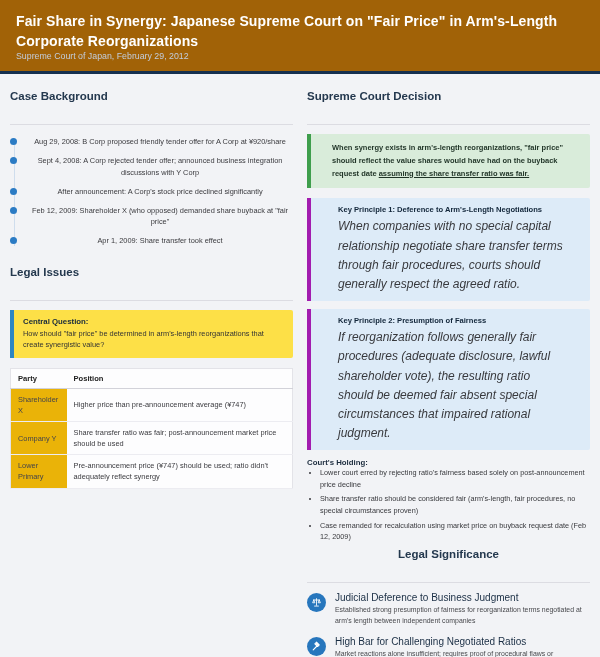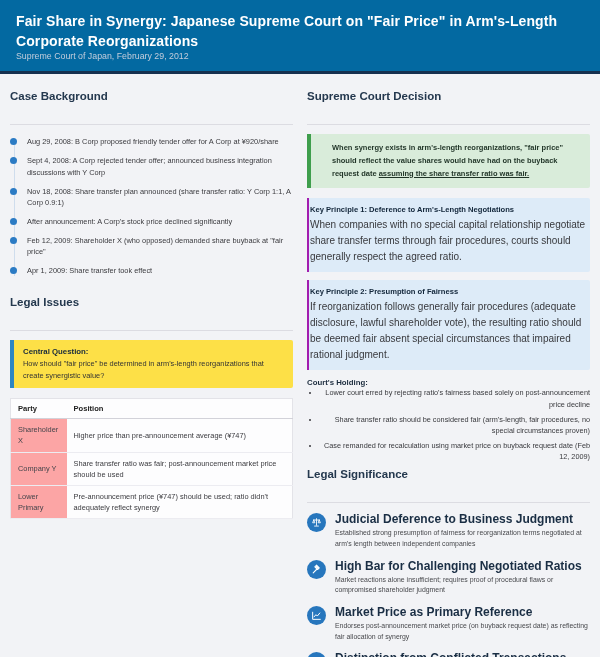--- a/index.html
+++ b/index.html
@@ -1,68 +1,68 @@
 <!DOCTYPE html>
 <html><head>
 <meta charset="utf-8">
 <style>
   * { margin:0; padding:0; box-sizing:border-box; }
   html,body { background:#e9eaee; }
   body { font-family:"Liberation Sans", sans-serif; }
   .page { width:600px; height:657px; background:#f2f3f6; overflow:hidden; position:relative; }
 
   
-  .hdr { background:#0369a1; padding:12px 20px 10px 16px; border-bottom:3px solid #16304f; }
+  .hdr { background:#a16207; padding:12px 20px 10px 16px; border-bottom:3px solid #16304f; }
   .hdr h1 { color:#ffffff; font-size:14px; font-weight:bold; line-height:1.4; letter-spacing:.1px; }
   .hdr .sub { color:#c3cddc; font-size:8.8px; }
 
   
   .content { display:flex; gap:14px; padding:10px 10px 6px 10px; }
   .col { flex:1; min-width:0; }
 
   .sec-title { font-size:11.5px; font-weight:bold; color:#24384e; padding-bottom:22px;
                border-bottom:1px solid #dcdce2; margin:6px 0 9px 0; }
 
   
   .timeline { position:relative; padding:2px 0 2px 0; }
   .timeline::before { content:''; position:absolute; left:3.5px; top:8px; bottom:10px; width:1px; background:#cfdded; }
-  .tl-item { position:relative; padding-left:17px; margin-bottom:7.5px; font-size:7.4px; color:#3a3a3e; line-height:1.55; }
+  .tl-item { position:relative; padding-left:17px; margin-bottom:7.5px; font-size:7.4px; color:#3a3a3e; line-height:1.55;text-align:center; }
   .tl-dot { position:absolute; left:0; top:2px; width:7px; height:7px; border-radius:50%; background:#2b7bc4; }
 
   
   .cq-box { background:#fde047; border-left:4px solid #2e86c1; padding:7px 9px; margin-bottom:10px; border-radius:0 2px 2px 0; }
   .cq-label { font-size:7.8px; font-weight:bold; color:#16293d; margin-bottom:2px; }
   .cq-text { font-size:7.4px; color:#333; line-height:1.55; }
 
   
   table { width:100%; border-collapse:collapse; background:#fdfdfe; border:1px solid #e3e3e8; font-size:7.4px; }
   th { text-align:left; font-size:7.6px; font-weight:bold; color:#222; padding:5px 7px; border-bottom:1.5px solid #d2d2d9; }
   td { padding:5px 7px; color:#3a3a3e; line-height:1.5; border-bottom:1px solid #ececf1; vertical-align:middle; }
-  td.party { background:#fca5a5; width:56px; color:#44444a; }
+  td.party { background:#eab308; width:56px; color:#44444a; }
 
   
   .green-box { background:#d9ecda; border-left:4px solid #3f9e4d; padding:8px 21px; margin-bottom:10px;
                font-size:7.5px; font-weight:bold; color:#1f3326; line-height:1.7; border-radius:0 2px 2px 0; }
   .green-box .ul { text-decoration:underline; }
 
-  .kp-box { background:#ddebf8; border-left:2px solid #a21caf; padding:7px 1px; margin-bottom:8px; border-radius:0 2px 2px 0; }
+  .kp-box { background:#ddebf8; border-left:4px solid #a21caf; padding:7px 27px; margin-bottom:8px; border-radius:0 2px 2px 0; }
   .kp-title { font-size:7.6px; font-weight:bold; color:#12263a; margin-bottom:3px; }
-  .kp-body { font-size:10px; color:#38393d; line-height:1.6; }
+  .kp-body { font-size:12px; color:#38393d; line-height:1.6;font-style:italic; }
 
   .holding { margin-top:3px; }
   .holding-label { font-size:7.8px; font-weight:bold; color:#1c2c3e; }
-  .holding ul { list-style:disc; padding-left:13px;text-align:right; }
+  .holding ul { list-style:disc; padding-left:13px; }
   .holding li { font-size:7.3px; color:#38393d; line-height:1.55; margin-bottom:3.5px; }
 
   
   .sig-item { display:flex; align-items:flex-start; margin-bottom:9px; }
   .sig-icon { flex:0 0 19px; width:19px; height:19px; border-radius:50%; background:#2776bd;
               display:flex; align-items:center; justify-content:center; margin-right:9px; margin-top:1px; }
   .sig-icon svg { display:block; }
-  .sig-title { font-size:12px; font-weight:bold; color:#1a2e44; margin-bottom:2px; }
+  .sig-title { font-size:10px; font-weight:normal; color:#1a2e44; margin-bottom:2px; }
   .sig-body { font-size:6.9px; color:#47484c; line-height:1.55; }
 </style>
 </head>
 <body>
 
 <div class="page">
 
   <div class="hdr">
     <h1>Fair Share in Synergy: Japanese Supreme Court on "Fair Price" in Arm's-Length Corporate Reorganizations</h1>
     <div class="sub">Supreme Court of Japan, February 29, 2012</div>
@@ -70,21 +70,20 @@
 
   <div class="content">
 
     <div class="col">
 
       <div class="sec-title">Case Background</div>
 
       <div class="timeline">
         <div class="tl-item"><span class="tl-dot"></span><span>Aug 29, 2008: B Corp proposed friendly tender offer for A Corp at ¥920/share</span></div>
         <div class="tl-item"><span class="tl-dot"></span><span>Sept 4, 2008: A Corp rejected tender offer; announced business integration discussions with Y Corp</span></div>
-        <div class="tl-item"><span class="tl-dot"></span><span>Nov 18, 2008: Share transfer plan announced (share transfer ratio: Y Corp 1:1, A Corp 0.9:1)</span></div>
         <div class="tl-item"><span class="tl-dot"></span><span>After announcement: A Corp's stock price declined significantly</span></div>
         <div class="tl-item"><span class="tl-dot"></span><span>Feb 12, 2009: Shareholder X (who opposed) demanded share buyback at "fair price"</span></div>
         <div class="tl-item"><span class="tl-dot"></span><span>Apr 1, 2009: Share transfer took effect</span></div>
       </div>
 
       <div class="sec-title" style="margin-top:10px;">Legal Issues</div>
 
       <div class="cq-box">
         <div class="cq-label">Central Question:</div>
         <div class="cq-text">How should "fair price" be determined in arm's-length reorganizations that create synergistic value?</div>
@@ -134,21 +133,21 @@
 
       <div class="holding">
         <div class="holding-label">Court's Holding:</div>
         <ul>
           <li>Lower court erred by rejecting ratio's fairness based solely on post-announcement price decline</li>
           <li>Share transfer ratio should be considered fair (arm's-length, fair procedures, no special circumstances proven)</li>
           <li>Case remanded for recalculation using market price on buyback request date (Feb 12, 2009)</li>
         </ul>
       </div>
 
-      <div class="sec-title" style="">Legal Significance</div>
+      <div class="sec-title" style="text-align:center;">Legal Significance</div>
 
       <div class="sig-item">
         <span class="sig-icon">
           <svg width="11" height="11" viewBox="0 0 20 20" fill="none" stroke="#ffffff" stroke-width="1.6" stroke-linecap="round" stroke-linejoin="round">
             <path d="M10 3v12M5 5.5h10M5 5.5l-2 5h4l-2-5M15 5.5l-2 5h4l-2-5M6.5 16.5h7"></path>
           </svg>
         </span>
         <div>
           <div class="sig-title">Judicial Deference to Business Judgment</div>
           <div class="sig-body">Established strong presumption of fairness for reorganization terms negotiated at arm's length between independent companies</div>

